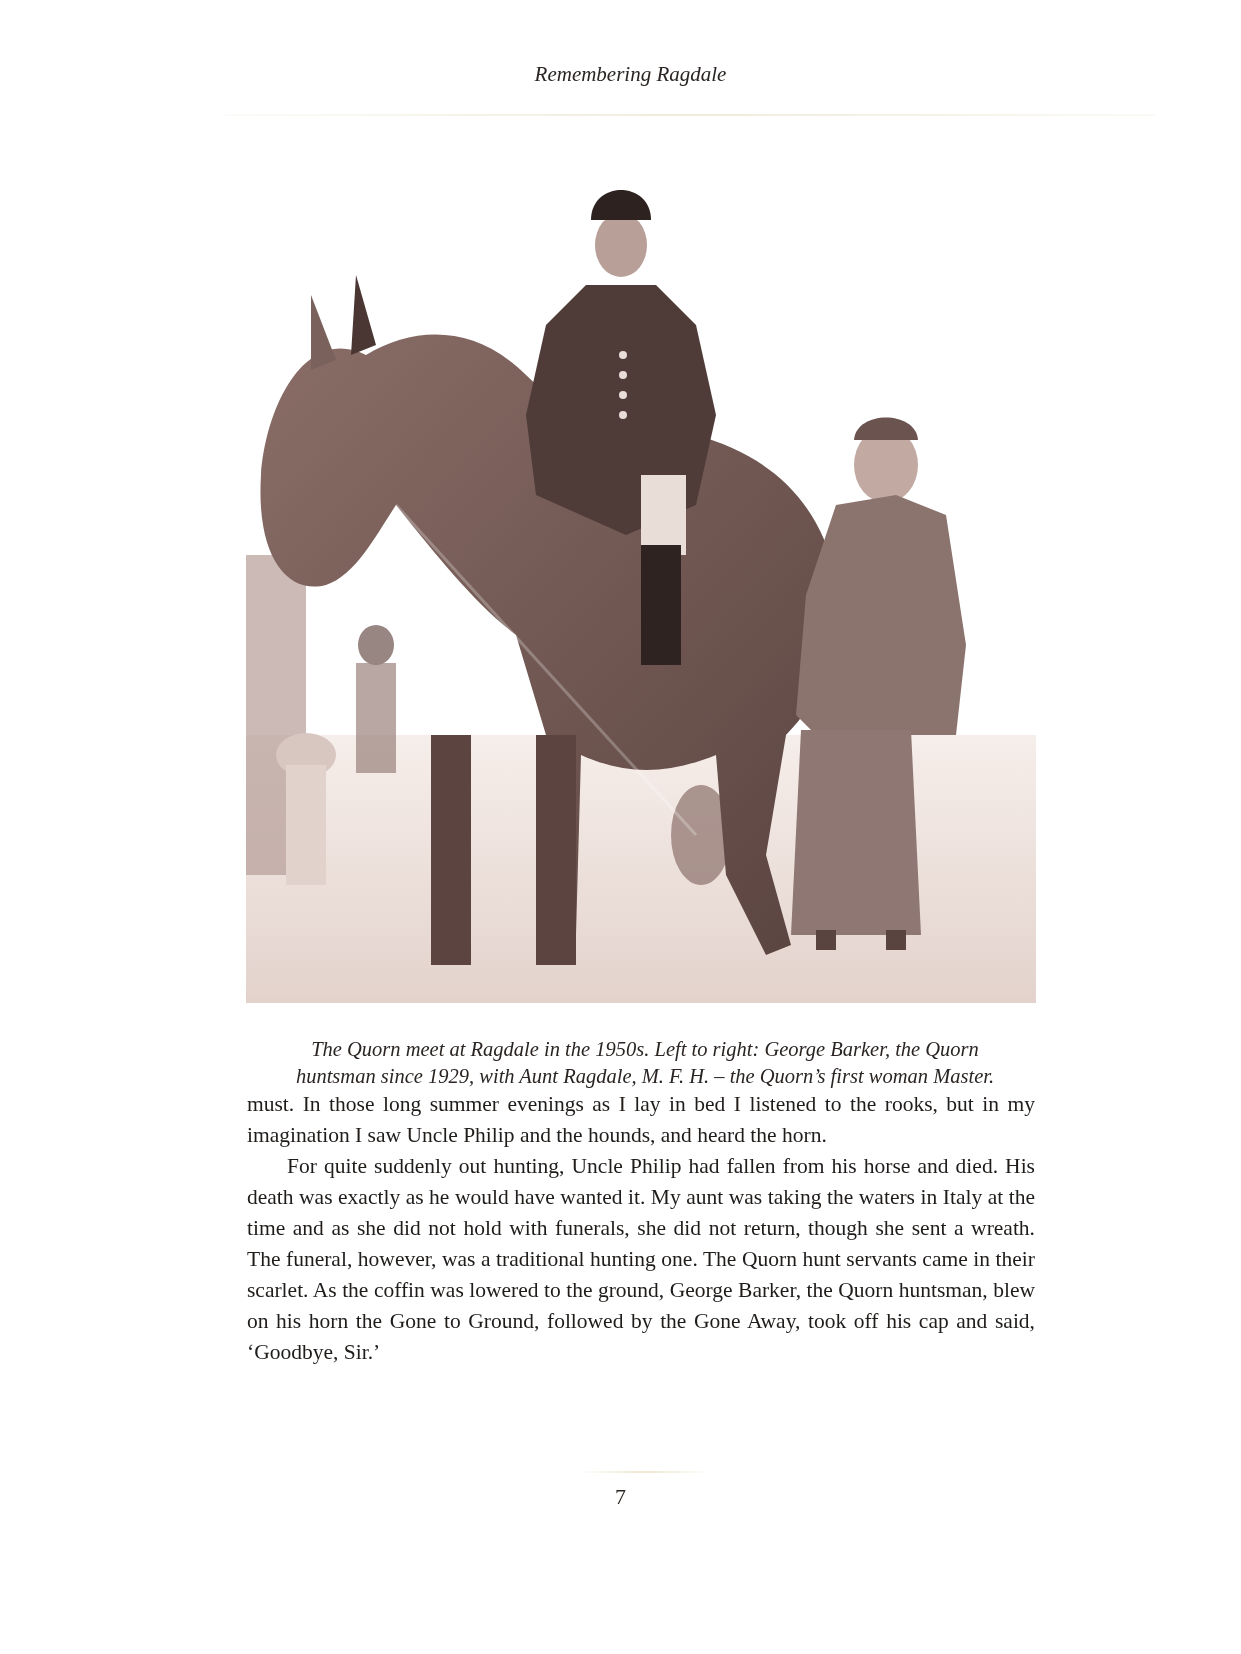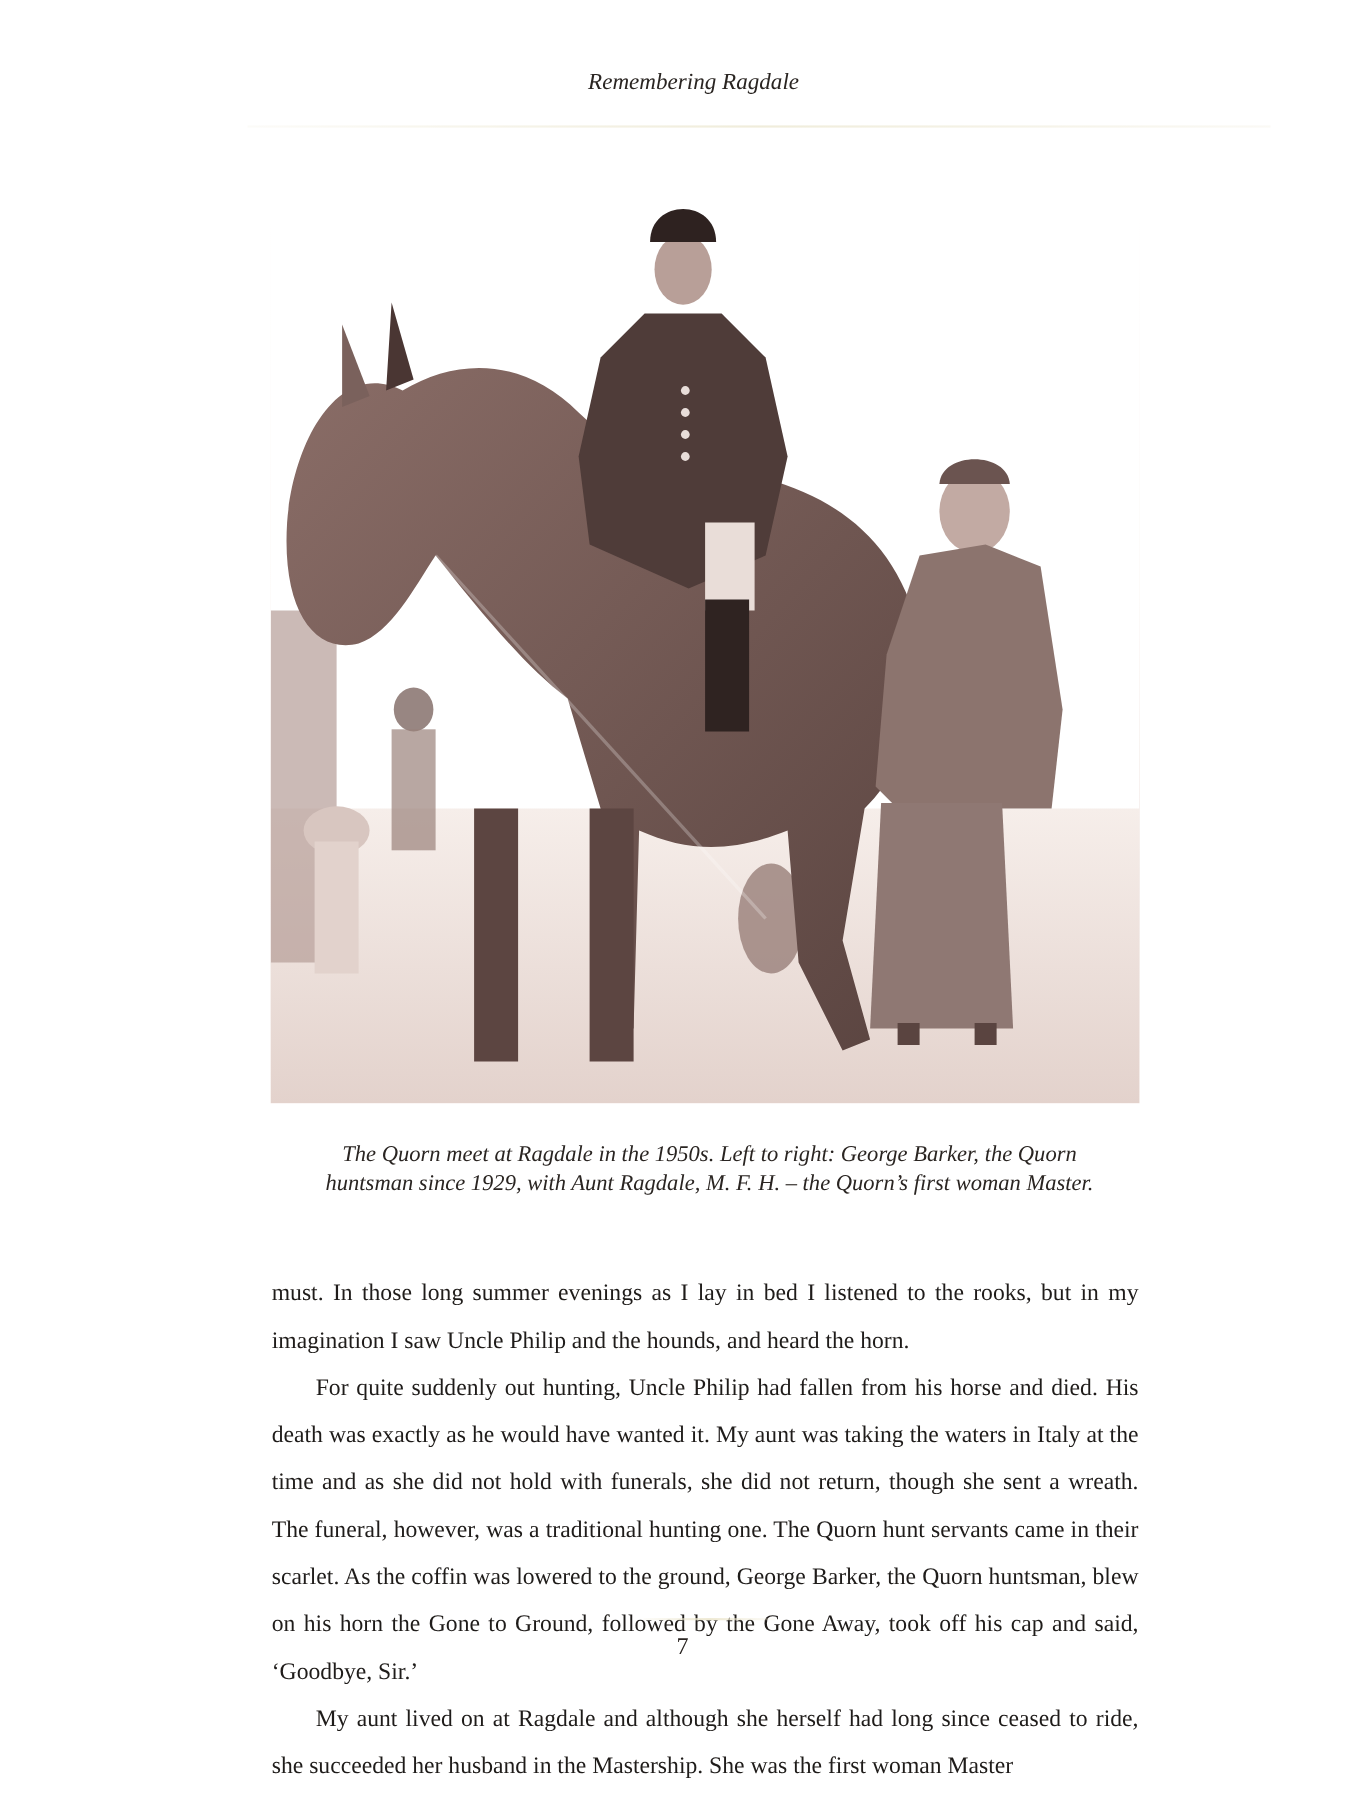--- a/index.html
+++ b/index.html
@@ -21,22 +21,22 @@
         radial-gradient(ellipse 60% 70% at 45% 40%, rgba(255,255,255,0) 40%, rgba(255,255,255,0) 100%),
         linear-gradient(to bottom, #ffffff 0%, #fbf6f3 45%, #eadcd7 75%, #f1e6e1 100%);
       overflow: hidden;
     }
     .photo svg { position: absolute; left: 0; top: 0; width: 100%; height: 100%; }
     .caption {
       position: absolute; top: 1012px; left: 230px; width: 830px; text-align: center;
       font-family: "Liberation Serif", serif; font-style: italic; font-size: 20.5px; line-height: 27px; color: #2a2522; margin-top: 24px;
     }
     .body-text {
-      position: absolute; top: 1154px; left: 247px; width: 788px;
-      font-family: "Liberation Serif", serif; font-size: 21.5px; line-height: 43px; color: #1f1c1a;
+      position: absolute; top: 1089px; left: 247px; width: 788px;
+      font-family: "Liberation Serif", serif; font-size: 21.5px; line-height: 31px; color: #1f1c1a;
       text-align: justify;
     }
     .body-text p { margin: 0; }
     .body-text p.indent { text-indent: 40px; }
     .rule-bottom {
       position: absolute; top: 1471px; left: 585px; width: 120px; height: 2px;
       background: linear-gradient(to right, rgba(244,240,225,0.2), rgba(236,230,205,0.9), rgba(244,240,225,0.2));
     }
     .page-number {
       position: absolute; top: 1484px; left: 0; width: 1241px; text-align: center;
@@ -107,17 +107,16 @@
 </div>
 
 <div class="caption">
   <div>The Quorn meet at Ragdale in the 1950s. Left to right: George Barker, the Quorn</div>
   <div>huntsman since 1929, with Aunt Ragdale, M. F. H. – the Quorn’s first woman Master.</div>
 </div>
 
 <div class="body-text">
   <p>must. In those long summer evenings as I lay in bed I listened to the rooks, but in my imagination I saw Uncle Philip and the hounds, and heard the horn.</p>
   <p class="indent">For quite suddenly out hunting, Uncle Philip had fallen from his horse and died. His death was exactly as he would have wanted it. My aunt was taking the waters in Italy at the time and as she did not hold with funerals, she did not return, though she sent a wreath. The funeral, however, was a traditional hunting one. The Quorn hunt servants came in their scarlet. As the coffin was lowered to the ground, George Barker, the Quorn huntsman, blew on his horn the Gone to Ground, followed by the Gone Away, took off his cap and said, ‘Goodbye, Sir.’</p>
-  <p class="indent">My aunt lived on at Ragdale and although she herself had long since ceased to ride, she succeeded her husband in the Mastership. She was the first woman Master</p>
 </div>
 
 <div class="rule-bottom"></div>
 <div class="page-number">7</div>
 
 </body></html>

